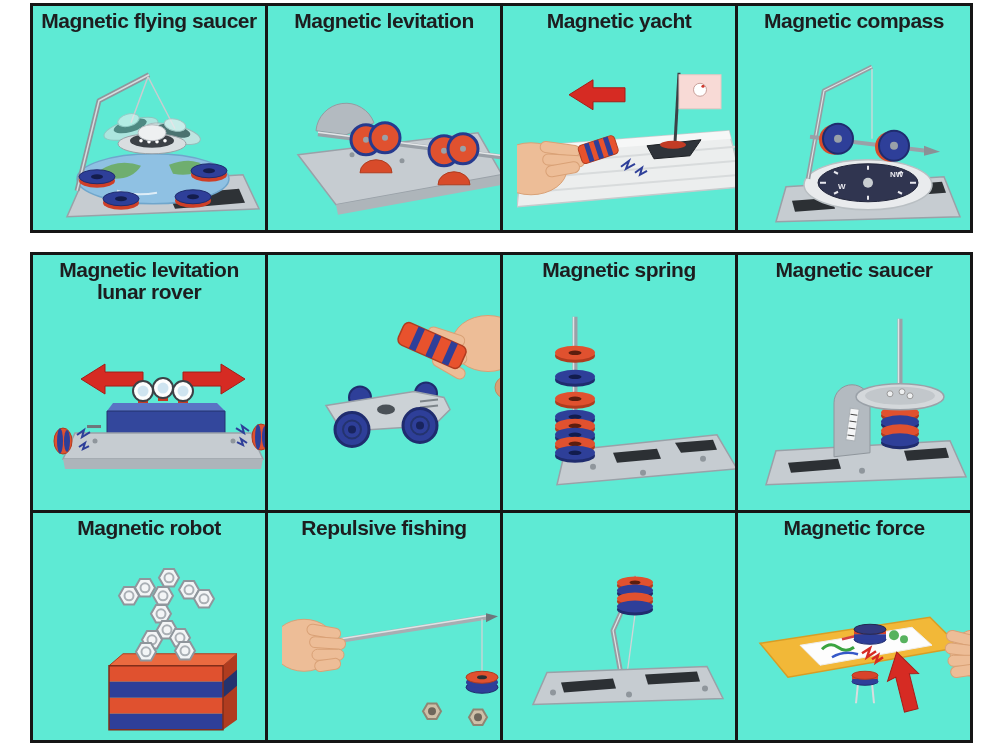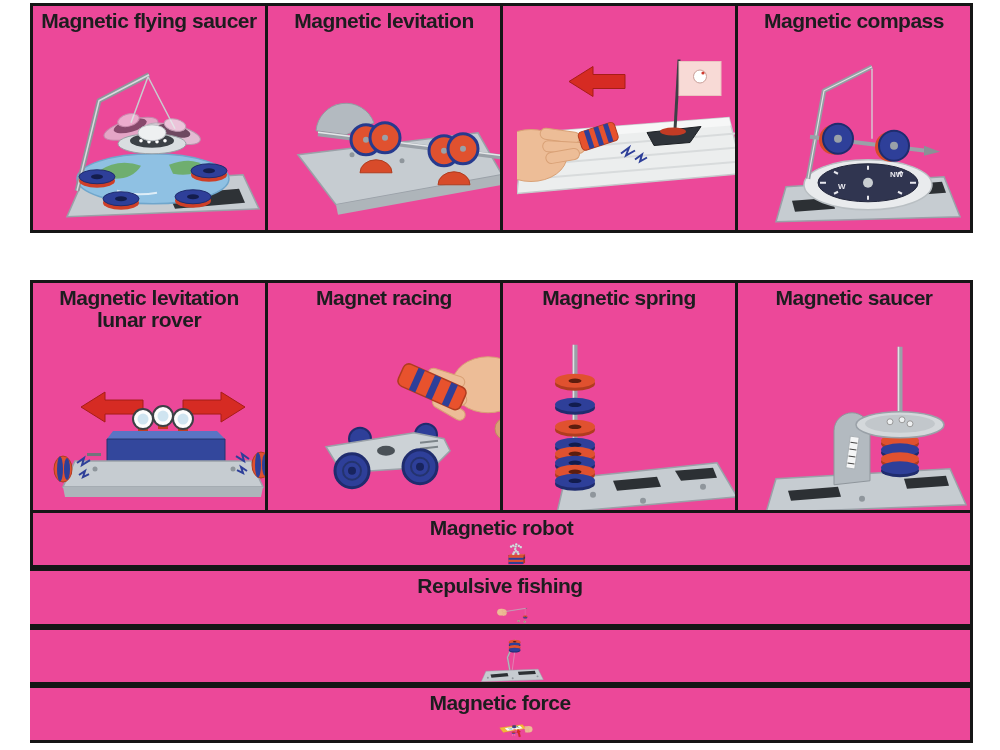--- a/index.html
+++ b/index.html
@@ -1,22 +1,22 @@
 <!DOCTYPE html>
 <html><head>
 <meta charset="utf-8">
 <style>
   html,body{margin:0;padding:0;background:#ffffff;}
   .canvas{position:relative;width:1000px;height:750px;background:#ffffff;
           font-family:"Liberation Sans",sans-serif;overflow:hidden;}
   .row{position:absolute;left:30px;width:943px;display:flex;}
   .row1{top:3px;height:230px;}
-  .row2{top:252px;height:264px;margin-top:28px;}
-  .row3{top:510px;height:233px;flex-direction:column;}
-  .panel{flex:1 1 0;background:#ec4899;border:3px solid #161616;
+  .row2{top:252px;height:264px;}
+  .row3{top:510px;height:233px;}
+  .panel{flex:1 1 0;background:#5eead4;border:3px solid #161616;
          display:flex;flex-direction:column;align-items:center;overflow:hidden;}
   .panel + .panel{border-left:none;}
   .title{width:100%;box-sizing:border-box;padding:4px 1px 1px 1px;
          font-size:21px;font-weight:700;line-height:1.07;letter-spacing:-0.5px;
          color:#1d1d1f;text-align:center;}
   .art{flex:1 1 auto;width:100%;min-height:0;padding-left:28px;}
   .art svg{display:block;width:100%;height:100%;}
 </style>
 </head>
 <body>
@@ -105,20 +105,21 @@
             <circle cx="162" cy="112" r="15" fill="#e0512f" stroke="#263a8e" stroke-width="3"></circle>
               <circle cx="162" cy="112" r="3" fill="#9aa1a8"></circle>
             <circle cx="181" cy="110" r="15" fill="#e0512f" stroke="#263a8e" stroke-width="3"></circle>
               <circle cx="181" cy="110" r="3" fill="#9aa1a8"></circle>
           </g>
         </svg>
       </div>
     </div>
 
     <div class="panel">
+      <div class="title">Magnetic yacht</div>
       <div class="art">
         <svg viewBox="0 0 232 185" preserveAspectRatio="xMidYMid meet">
           <polygon points="6,108 212,92 226,148 0,168" fill="#eceeee" stroke="#c6cacc" stroke-width="1.5"></polygon>
           <polygon points="6,108 212,92 214,100 8,116" fill="#f6f7f7"></polygon>
           <path d="M10,126 L218,108 M8,140 L222,122 M6,154 L224,136" stroke="#d8dbdc" stroke-width="2" fill="none"></path>
           <line x1="158" y1="104" x2="162" y2="34" stroke="#3c4146" stroke-width="3"></line>
           <rect x="162" y="36" width="42" height="34" fill="#f8dad6" stroke="#eac5c1"></rect>
           <circle cx="183" cy="51" r="6.5" fill="#ffffff" stroke="#c9a09a"></circle>
           <circle cx="186" cy="47.5" r="1.6" fill="#d03a2e"></circle>
           <g>
@@ -226,21 +227,20 @@
             <ellipse cx="211" cy="108" rx="3" ry="12.5" fill="#2e3f99"></ellipse>
             <ellipse cx="218" cy="108" rx="3" ry="11" fill="#2e3f99"></ellipse>
           </g>
           <path d="M30,106 l7,-5 l-2,7 l8,-5 M32,118 l6,-4 l-2,6 l6,-3" stroke="#2e3f99" stroke-width="2" fill="none"></path>
           <path d="M202,102 l-7,-5 l2,7 l-8,-5 M200,114 l-6,-4 l2,6 l-6,-3" stroke="#2e3f99" stroke-width="2" fill="none"></path>
         </svg>
       </div>
     </div>
 
     <div class="panel">
-      <div class="title">Magnet racing</div>
       <div class="art">
         <svg viewBox="0 0 232 185" preserveAspectRatio="xMidYMid meet">
           <g>
             <ellipse cx="206" cy="52" rx="36" ry="28" fill="#edbd97" stroke="#d9a176"></ellipse>
             <rect x="148" y="34" width="38" height="11" rx="5.5" fill="#edbd97" stroke="#d9a176" transform="rotate(18 148 34)"></rect>
             <rect x="150" y="48" width="40" height="11" rx="5.5" fill="#edbd97" stroke="#d9a176" transform="rotate(24 150 48)"></rect>
             <rect x="154" y="62" width="36" height="11" rx="5.5" fill="#edbd97" stroke="#d9a176" transform="rotate(30 154 62)"></rect>
             <circle cx="224" cy="96" r="11" fill="#d9a176" stroke="#c08c5f"></circle>
           </g>
           <g transform="rotate(24 150 54)">

